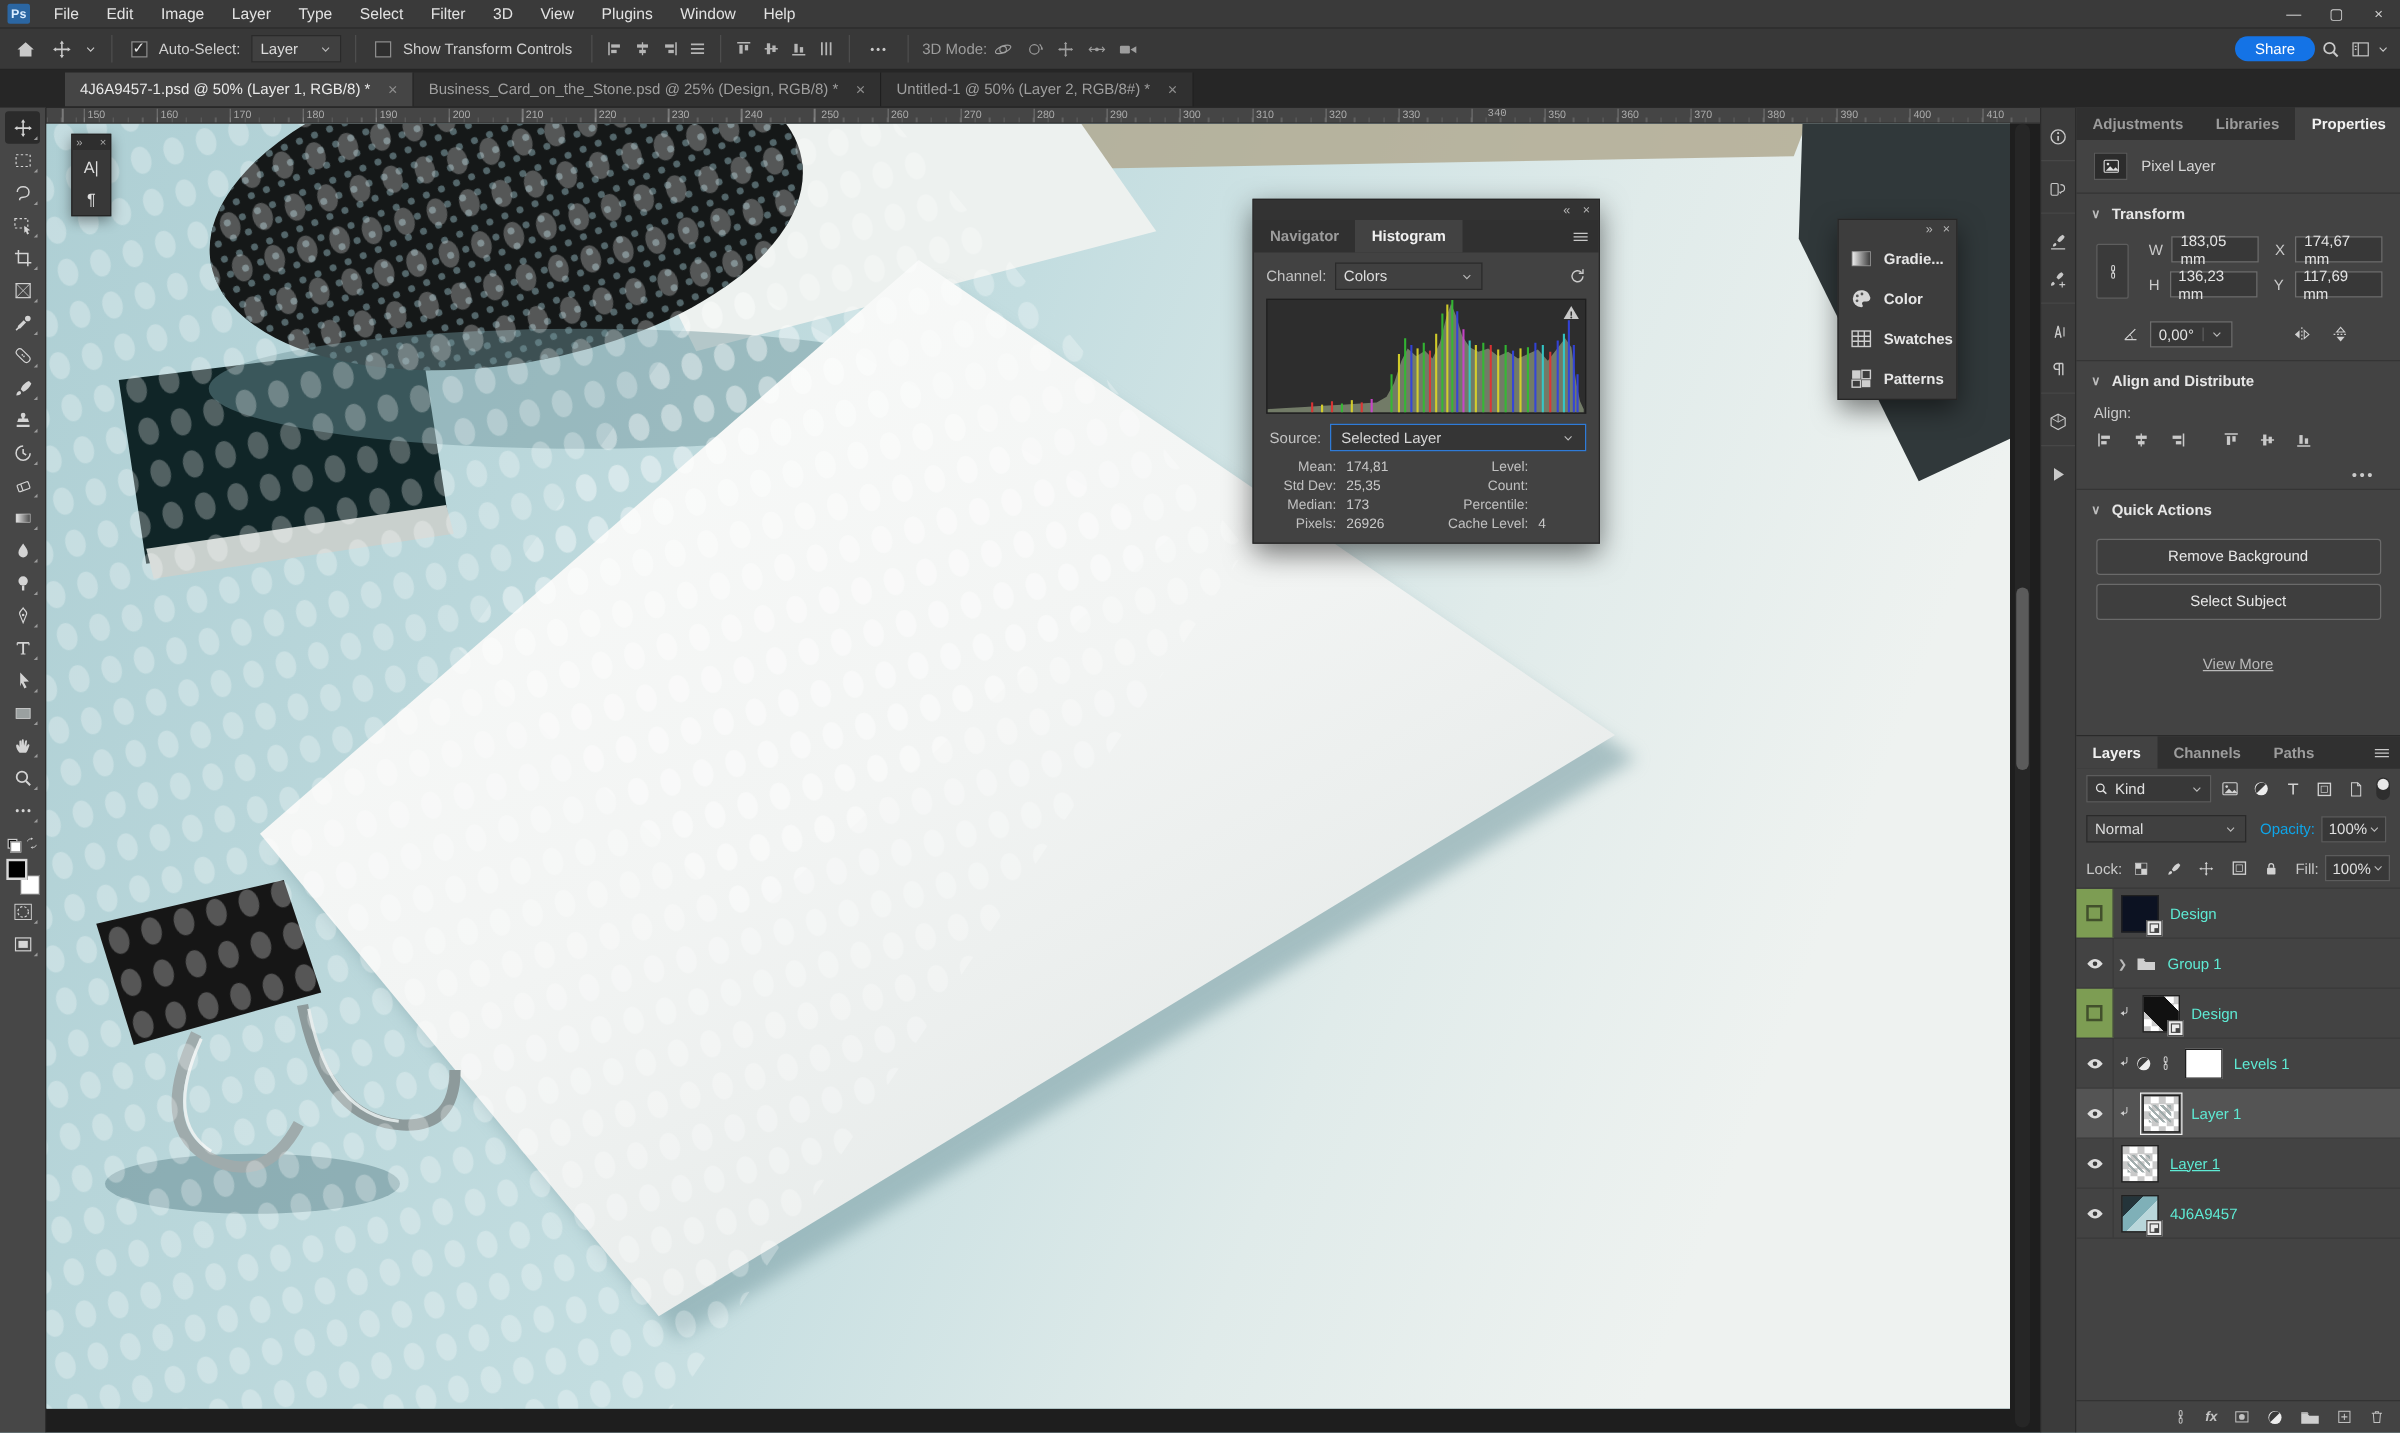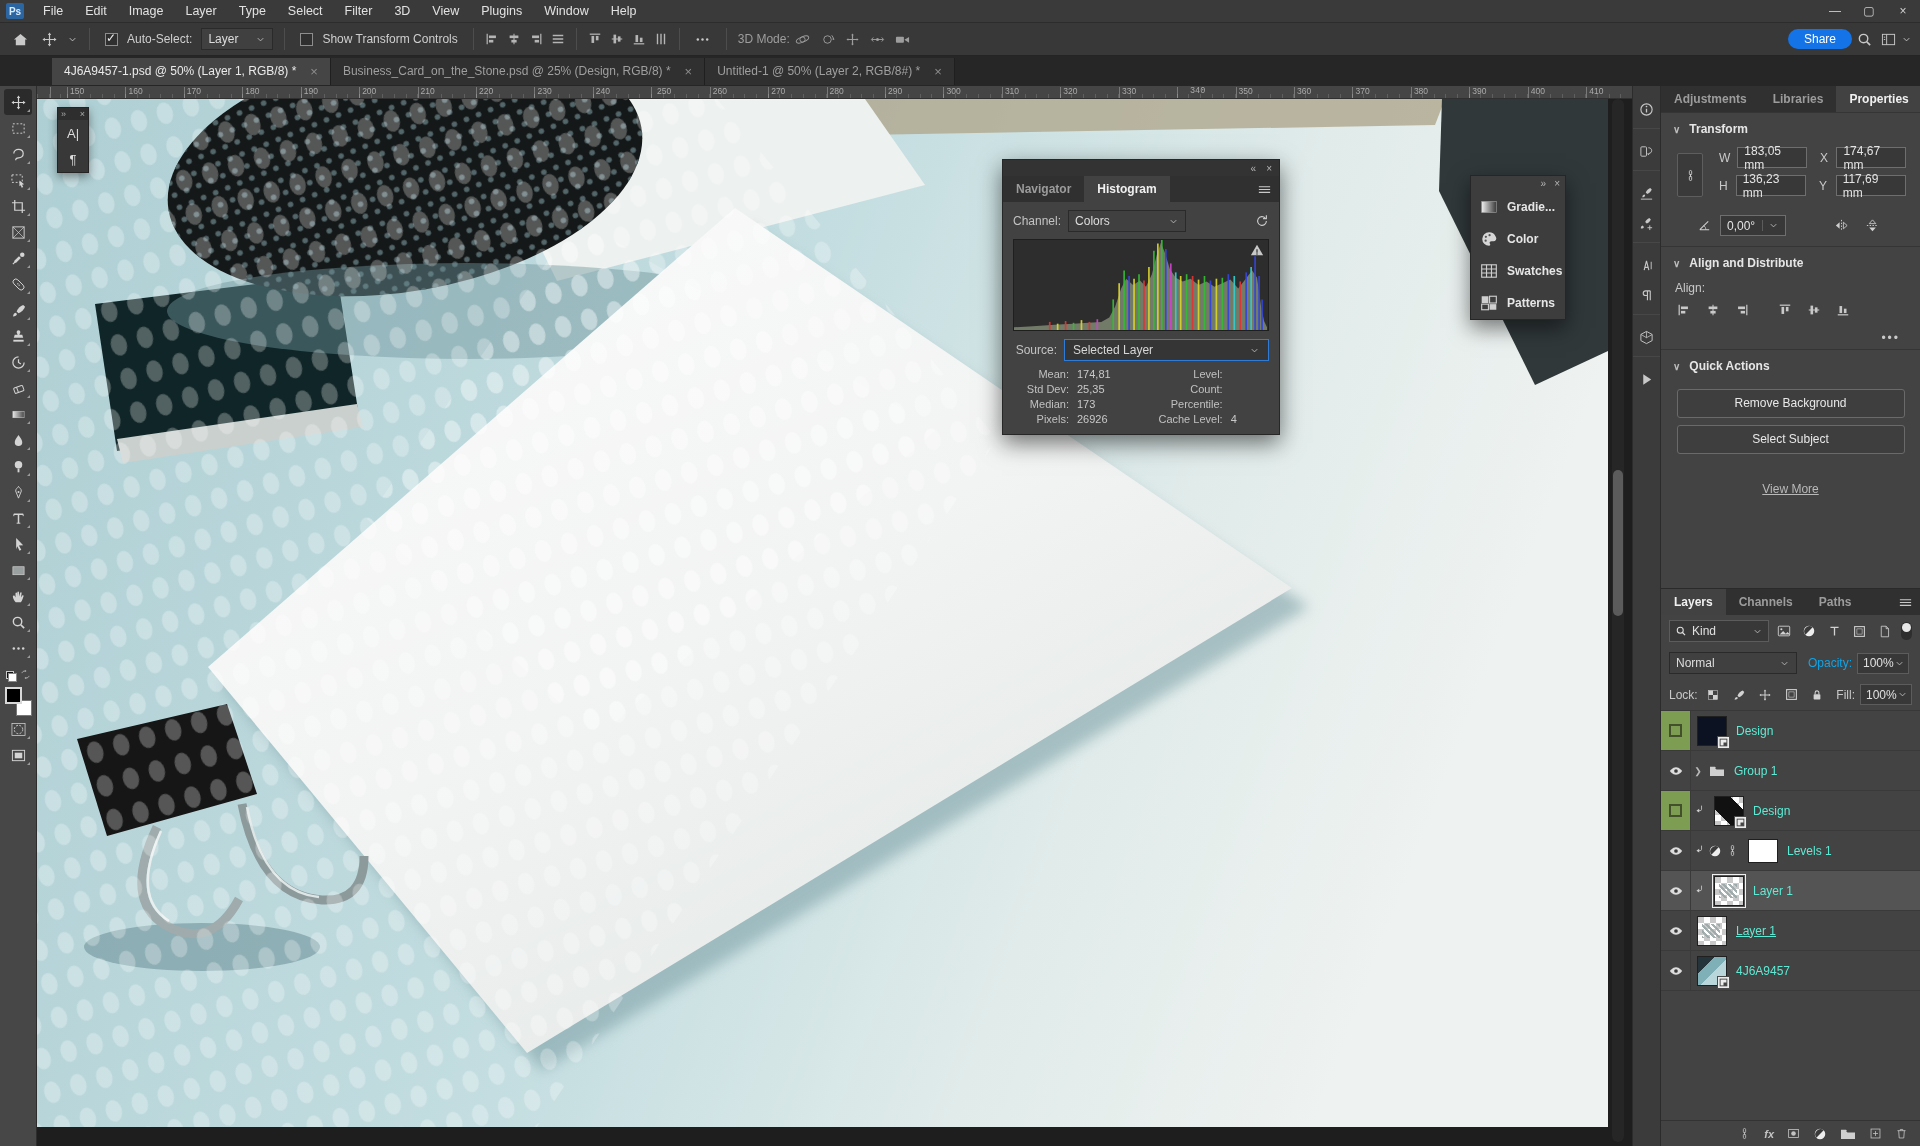--- a/index.html
+++ b/index.html
@@ -838,20 +838,30 @@
         </div>
       </div>
 
     <div class="right-dock">
       <div class="props">
         <div class="ptabs" id="prop-tabs">
             <span class="ptab">Adjustments</span>
             <span class="ptab">Libraries</span>
             <span class="ptab active">Properties</span>
           </div>
+        <div class="pixel-row">
+          <span class="pixel-icon">
+              <svg viewBox="0 0 16 16" width="14" height="14">
+                <rect x="1.5" y="2.5" width="13" height="11" rx="1" fill="none" stroke="currentColor"></rect>
+                <circle cx="5" cy="6" r="1.2" fill="currentColor"></circle>
+                <path d="M3 12l4-4 3 3 2-2 3 3z" fill="currentColor"></path>
+              </svg>
+            </span>
+          <span>Pixel Layer</span>
+        </div>
         <div class="divider"></div>
         <div class="section-head">
             <span class="chev">∨</span>
             <span>Transform</span>
           </div>
         <div class="tgrid">
           <span class="linkbox">
               <svg viewBox="0 0 16 16" width="13" height="13">
                 <rect x="6.6" y="1.8" width="2.8" height="5.4" rx="1.4" fill="none" stroke="currentColor"></rect>
                 <rect x="6.6" y="8.8" width="2.8" height="5.4" rx="1.4" fill="none" stroke="currentColor"></rect>

